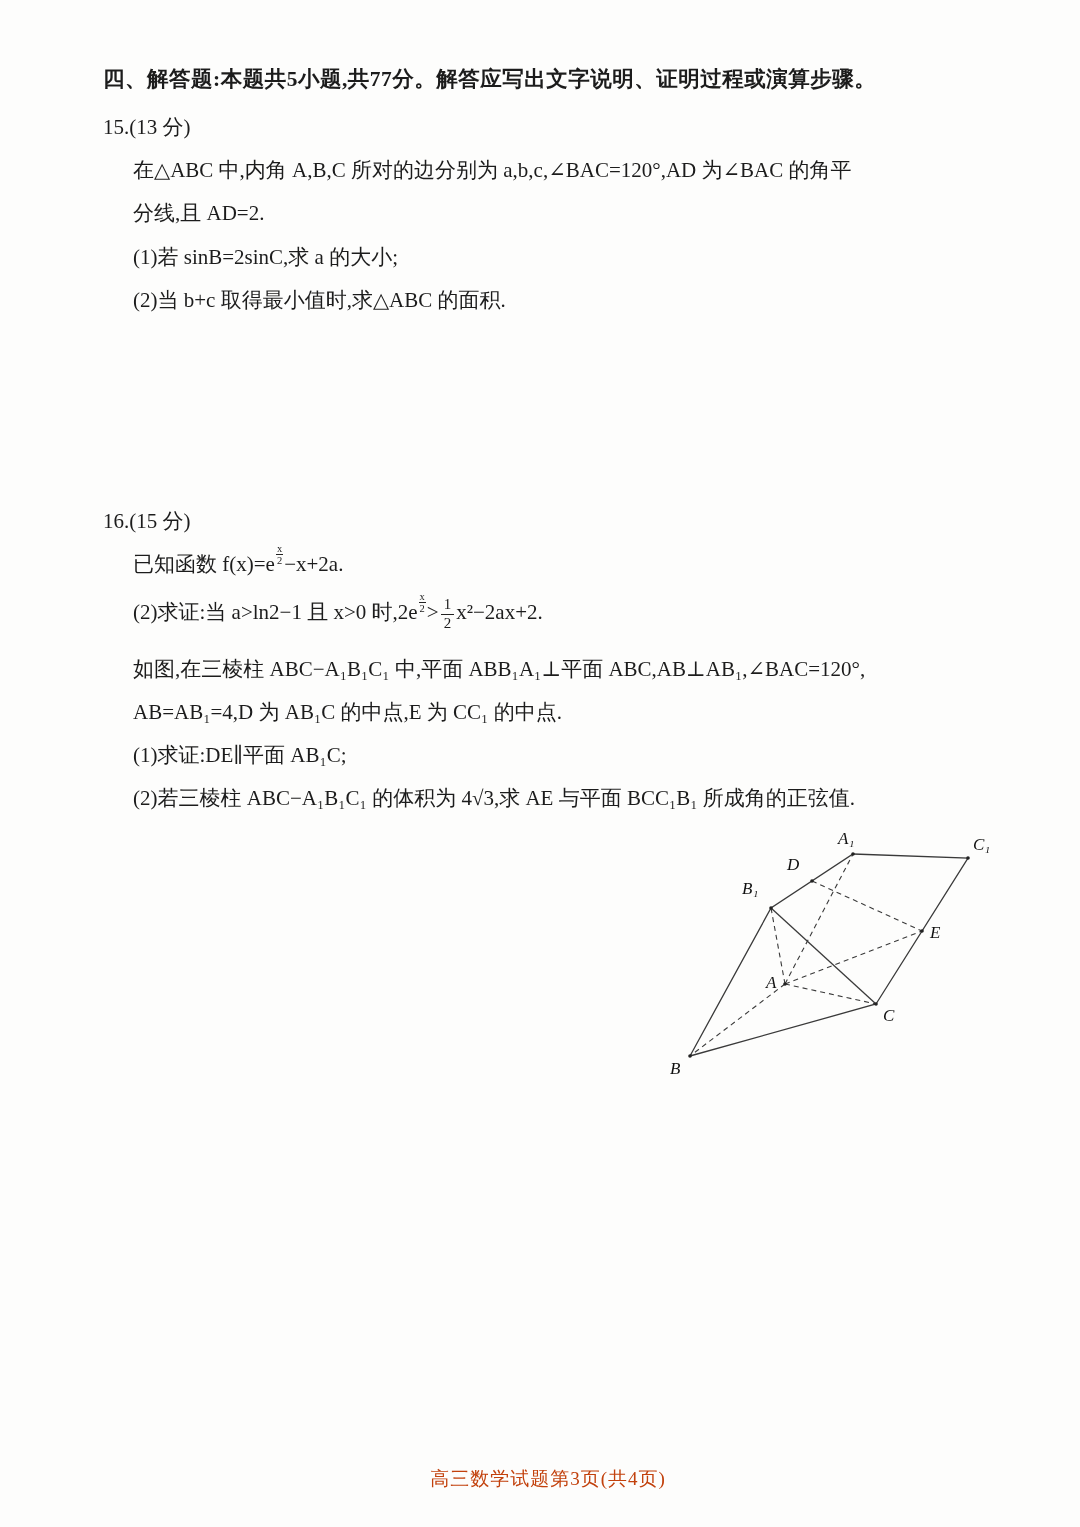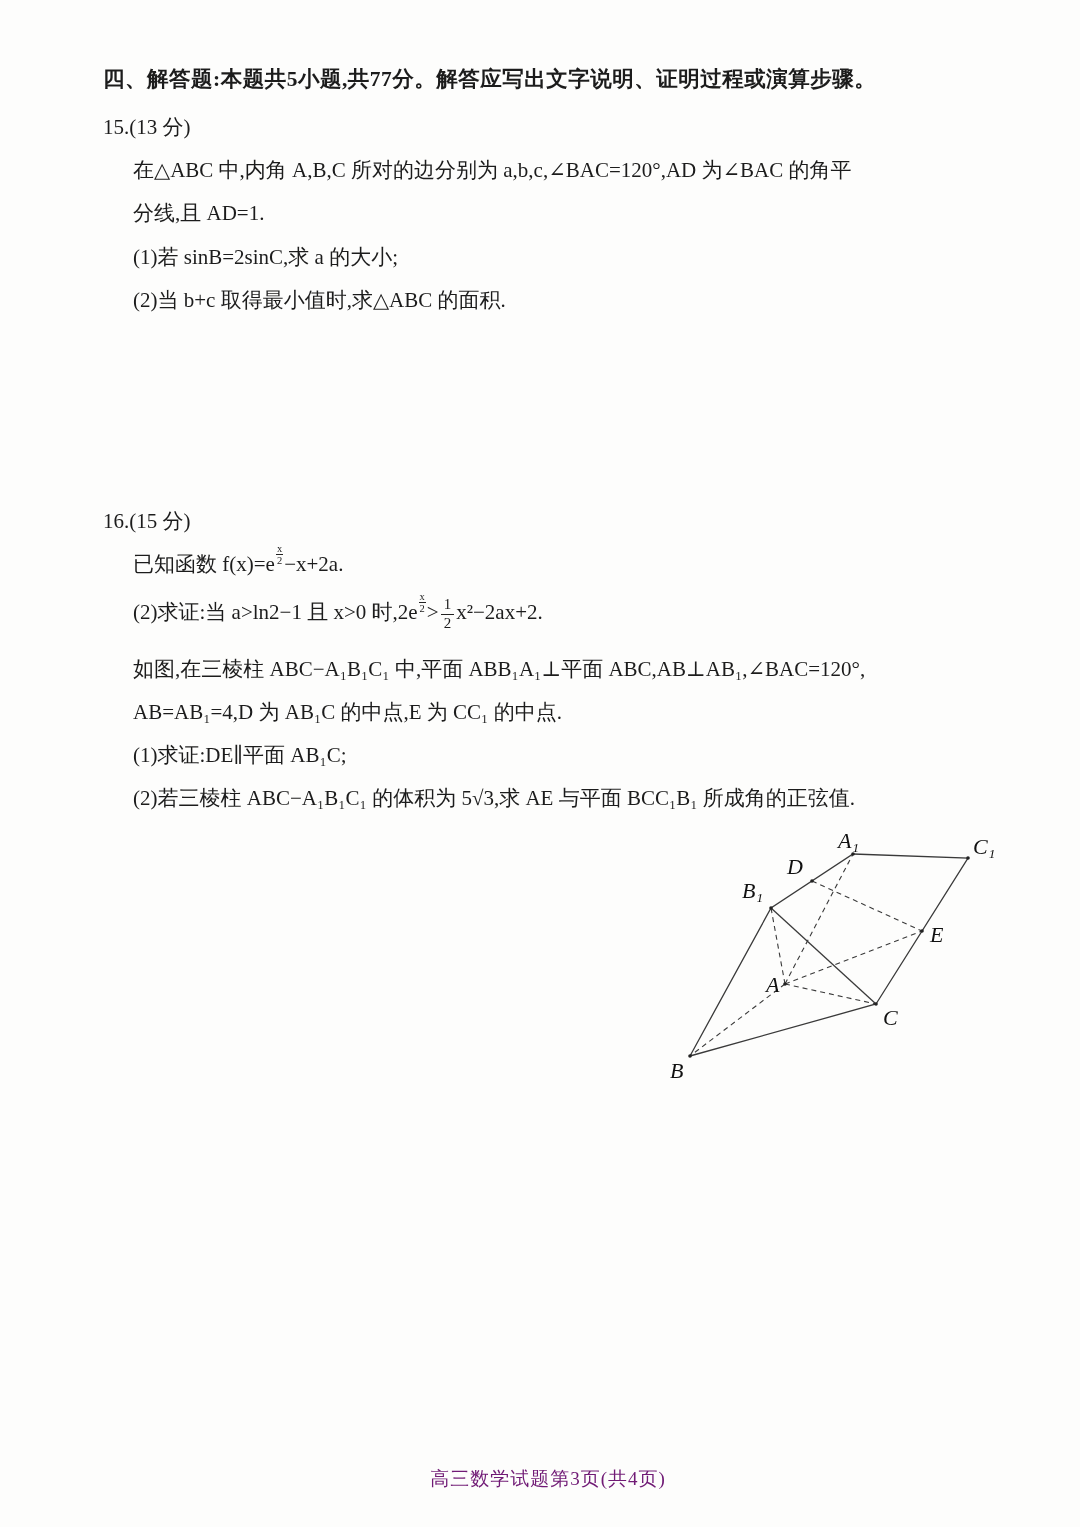--- a/index.html
+++ b/index.html
@@ -59,66 +59,66 @@
   .figure-wrap {
     position: relative;
     width: 340px;
     height: 252px;
     margin-left: 565px;
     margin-top: 14px;
   }
   .figure-wrap svg { position: absolute; left: 0; top: 0; }
   .fig-label {
     position: absolute;
-    font-size: 22px;
+    font-size: 17px;
     font-style: italic;
     color: #111;
     line-height: 1;
   }
   .footer {
     position: absolute;
     left: 0; right: 0;
     top: 1466px;
     text-align: center;
     font-size: 19px;
     letter-spacing: 1px;
-    color: #701a75;
+    color: #c2410c;
     padding-left: 16px;
   }
 </style>
 </head>
 <body>
 
 <div class="page">
 
   <div class="section-header">四、解答题:本题共5小题,共77分。解答应写出文字说明、证明过程或演算步骤。</div>
 
   <div class="question q15">
     <div class="line qnum">15.(13 分)</div>
     <div class="line indent">在△ABC 中,内角 A,B,C 所对的边分别为 a,b,c,∠BAC=120°,AD 为∠BAC 的角平</div>
-    <div class="line indent">分线,且 AD=1.</div>
+    <div class="line indent">分线,且 AD=2.</div>
     <div class="line indent">(1)若 sinB=2sinC,求 a 的大小;</div>
     <div class="line indent">(2)当 b+c 取得最小值时,求△ABC 的面积.</div>
   </div>
 
   <div class="question q16">
     <div class="line qnum">16.(15 分)</div>
     <div class="line indent">
       <span>已知函数 f(x)=e</span><span class="supfrac"><span class="num">x</span><span class="den">2</span></span><span>−x+2a.</span>
     </div>
     <div class="line indent tall-line">
       <span>(2)求证:当 a&gt;ln2−1 且 x&gt;0 时,2e</span><span class="supfrac"><span class="num">x</span><span class="den">2</span></span><span>&gt;</span><span class="frac"><span class="num">1</span><span class="den">2</span></span><span>x²−2ax+2.</span>
     </div>
   </div>
 
   <div class="question q17">
     <div class="line indent">如图,在三棱柱 ABC−A₁B₁C₁ 中,平面 ABB₁A₁⊥平面 ABC,AB⊥AB₁,∠BAC=120°,</div>
     <div class="line indent">AB=AB₁=4,D 为 AB₁C 的中点,E 为 CC₁ 的中点.</div>
     <div class="line indent">(1)求证:DE∥平面 AB₁C;</div>
-    <div class="line indent">(2)若三棱柱 ABC−A₁B₁C₁ 的体积为 5√3,求 AE 与平面 BCC₁B₁ 所成角的正弦值.</div>
+    <div class="line indent">(2)若三棱柱 ABC−A₁B₁C₁ 的体积为 4√3,求 AE 与平面 BCC₁B₁ 所成角的正弦值.</div>
 
     <div class="figure-wrap">
       <svg width="330" height="250" viewBox="0 0 330 250">
         <g stroke="#3a3a3a" stroke-width="1.3" fill="none">
 
           <polyline points="22,222 103,74 185,20 300,24 208,170 22,222"></polyline>
 
           <line x1="103" y1="74" x2="208" y2="170"></line>
         </g>
         <g stroke="#3a3a3a" stroke-width="1.1" fill="none" stroke-dasharray="5,4">

